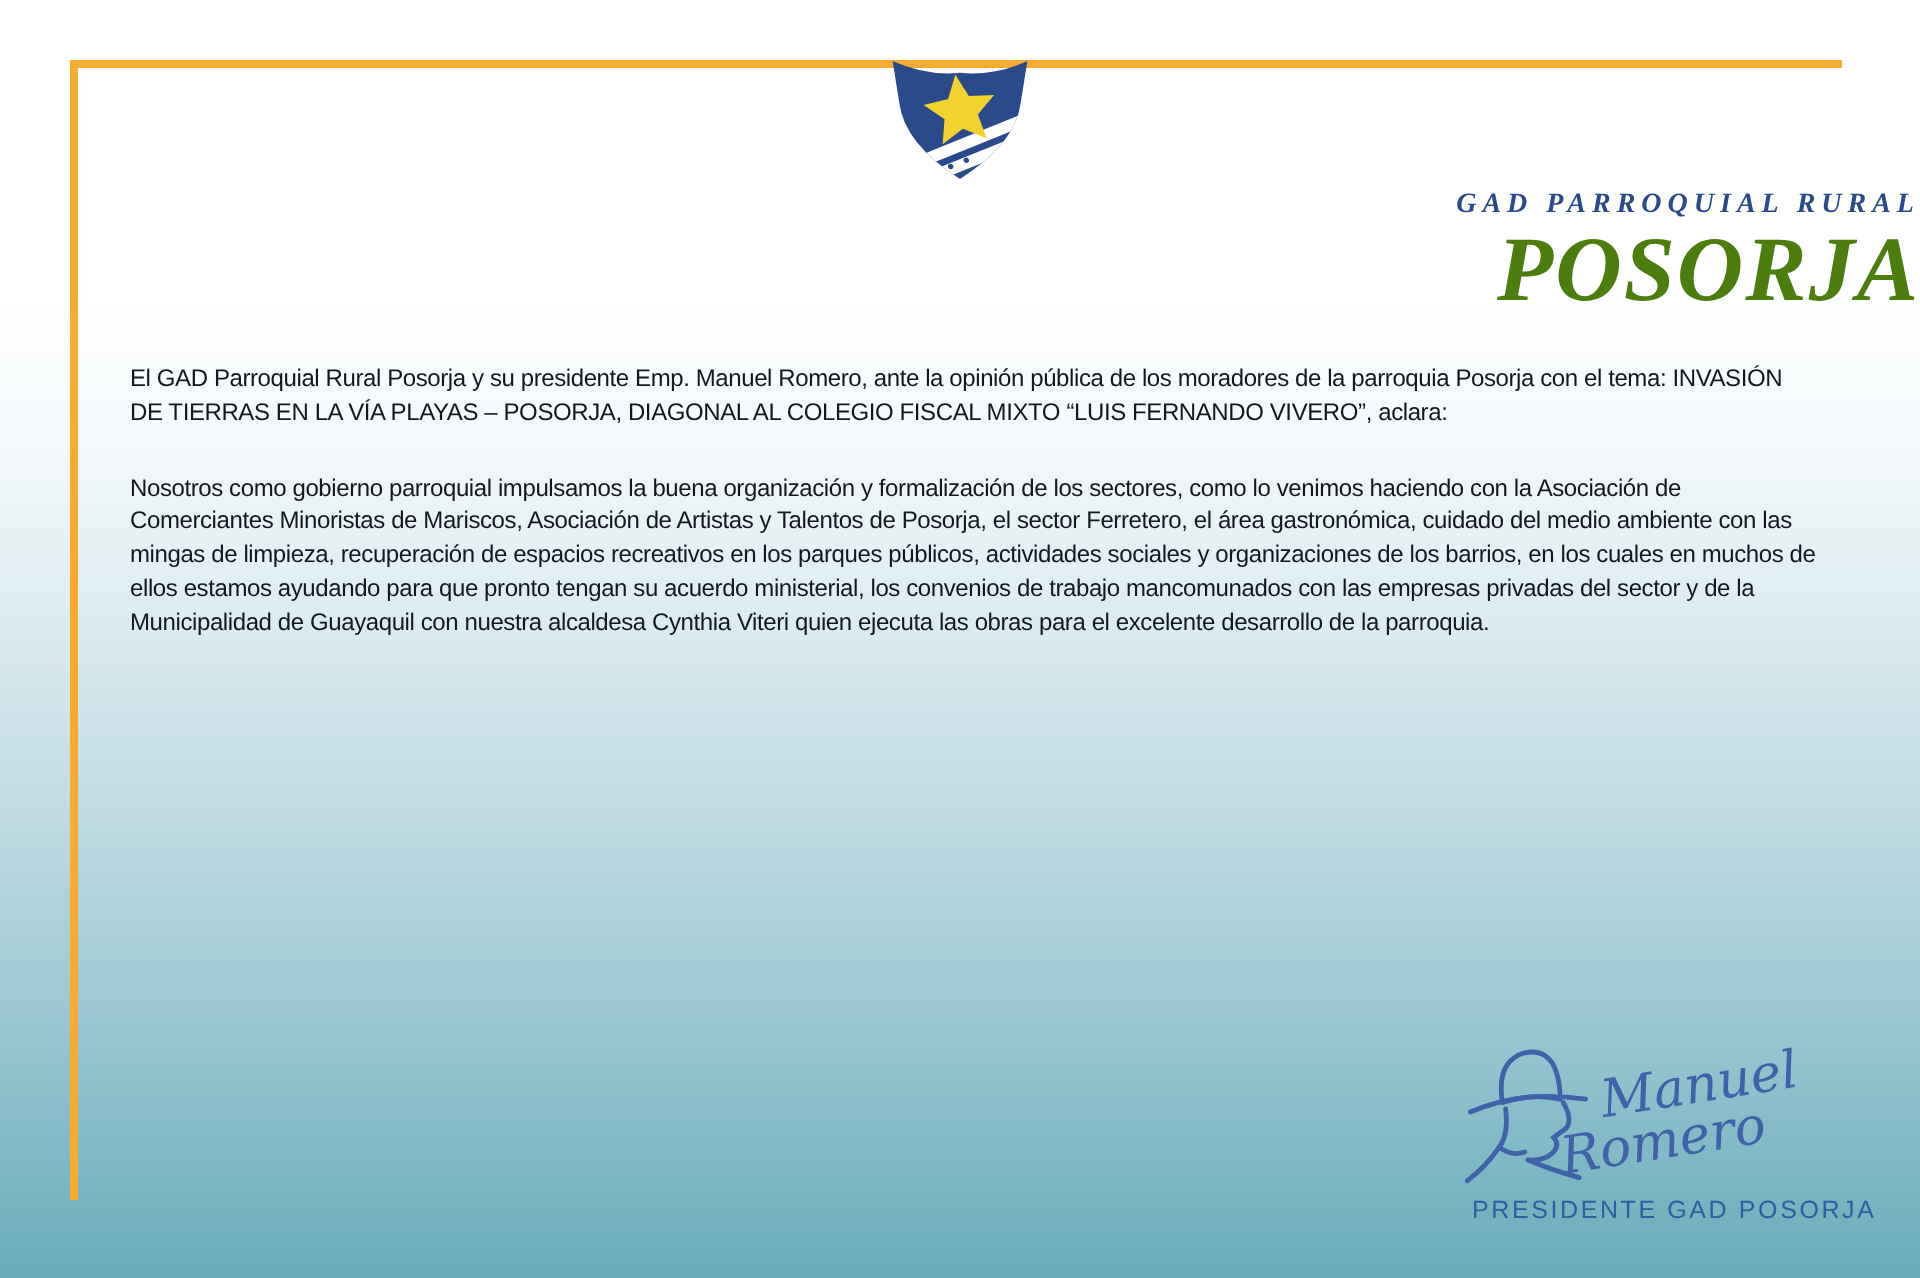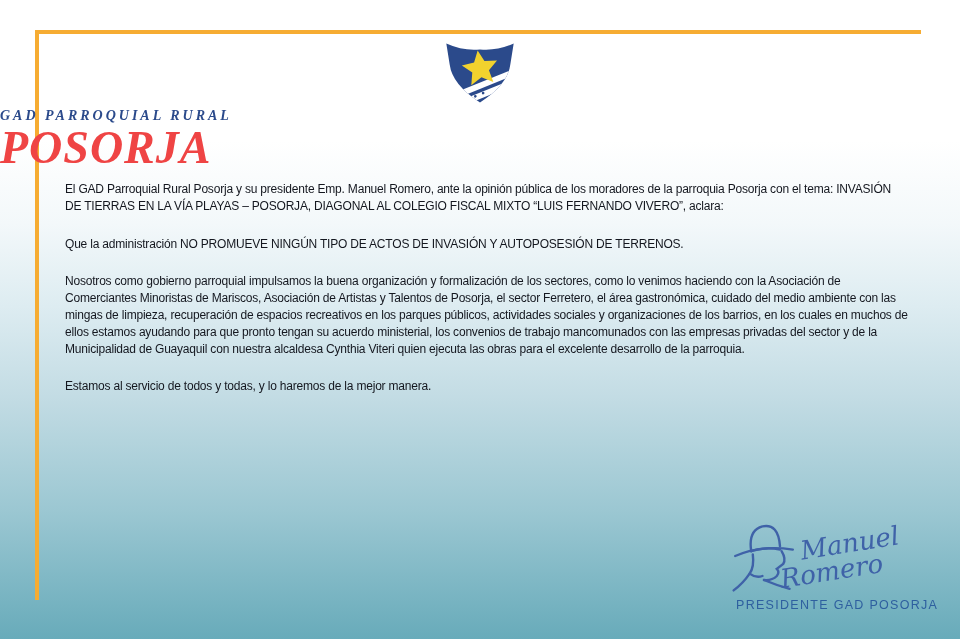--- a/index.html
+++ b/index.html
@@ -12,37 +12,37 @@
       #ffffff 0%, #ffffff 22%,
       #f3f8fa 35%, #ddecf1 48%,
       #c3dce4 62%, #9bc7d2 80%,
       #68abba 100%);
   }
   .accent-line { position: absolute; background: #f6ac32; }
   .accent-top  { left: 35px; top: 30px; width: 886px; height: 4px; }
   .accent-left { left: 35px; top: 30px; width: 4px; height: 570px; }
 
   .logo-block {
-    position: absolute; top: 41px; left: 0; right: 0;
-    text-align: left; line-height: 1;
+    position: absolute; top: 28px; left: 0; right: 0;
+    text-align: right; line-height: 1;
   }
   .logo-shield { display: block; margin: 0 auto; }
   .logo-orgtype {
     display: block; margin-top: 4px;
     font-family: "Liberation Serif", serif;
     font-weight: bold; font-style: italic;
     font-size: 14px; letter-spacing: 3px;
     color: #2b4a8b;
   }
   .logo-name {
     display: block; margin-top: 2px;
     font-family: "Liberation Serif", serif;
     font-weight: bold; font-style: italic;
     font-size: 46px; letter-spacing: 1px;
-    color: #ef4444;
+    color: #4d7c0f;
   }
 
   .doc-body {
     position: absolute; left: 65px; right: 52px; top: 181px;
     color: #14171f;
     font-weight: normal;
     font-size: 12px;
     line-height: 1.4;
     letter-spacing: -0.2px;
   }
@@ -95,23 +95,21 @@
       <circle cx="52" cy="63" r="1.6" fill="#2b4a8b" transform="rotate(-22 50 58)"></circle>
     </g>
     <polygon fill="#f2d22e" transform="rotate(-8 50 31)" points="50,11 56.2,24.6 71.1,26.1 60,36.2 63.2,50.8 50,43.3 36.8,50.8 40,36.2 28.9,26.1 43.8,24.6"></polygon>
   </svg>
   <span class="logo-orgtype">GAD PARROQUIAL RURAL</span>
   <span class="logo-name">POSORJA</span>
 </div>
 
 <div class="doc-body">
   <p>El GAD Parroquial Rural Posorja y su presidente Emp. Manuel Romero, ante la opinión pública de los moradores de la parroquia Posorja con el tema: INVASIÓN DE TIERRAS EN LA VÍA PLAYAS – POSORJA, DIAGONAL AL COLEGIO FISCAL MIXTO “LUIS FERNANDO VIVERO”, aclara:</p>
-  <p>Que la administración NO PROMUEVE NINGÚN TIPO DE ACTOS DE INVASIÓN Y AUTOPOSESIÓN DE TERRENOS.</p>
   <p>Nosotros como gobierno parroquial impulsamos la buena organización y formalización de los sectores, como lo venimos haciendo con la Asociación de Comerciantes Minoristas de Mariscos, Asociación de Artistas y Talentos de Posorja, el sector Ferretero, el área gastronómica, cuidado del medio ambiente con las mingas de limpieza, recuperación de espacios recreativos en los parques públicos, actividades sociales y organizaciones de los barrios, en los cuales en muchos de ellos estamos ayudando para que pronto tengan su acuerdo ministerial, los convenios de trabajo mancomunados con las empresas privadas del sector y de la Municipalidad de Guayaquil con nuestra alcaldesa Cynthia Viteri quien ejecuta las obras para el excelente desarrollo de la parroquia.</p>
-  <p>Estamos al servicio de todos y todas, y lo haremos de la mejor manera.</p>
 </div>
 
 <div class="signature-block">
   <svg class="sig-man" width="112" height="80" viewBox="0 0 140 100" fill="none" stroke="#3f62a8" stroke-width="3" stroke-linecap="round">
     <path d="M44,44 Q40,18 58,13 Q78,9 80,38"></path>
     <path d="M24,50 Q56,36 96,42"></path>
     <path d="M44,44 Q62,38 80,42"></path>
     <path d="M82,44 Q88,54 84,60 L76,66 Q80,70 76,75 Q70,81 60,80"></path>
     <path d="M46,48 Q48,64 42,72 Q34,84 22,93"></path>
     <path d="M42,72 Q50,78 58,75"></path>

